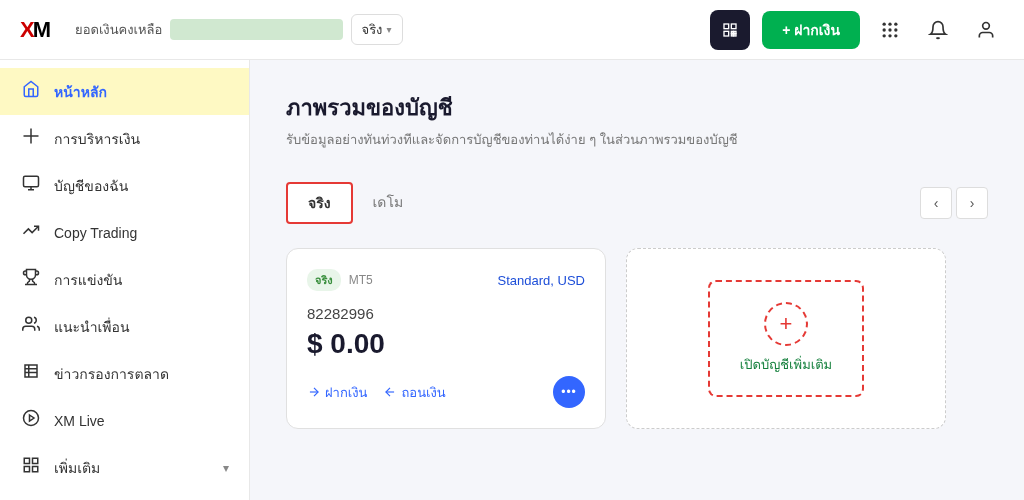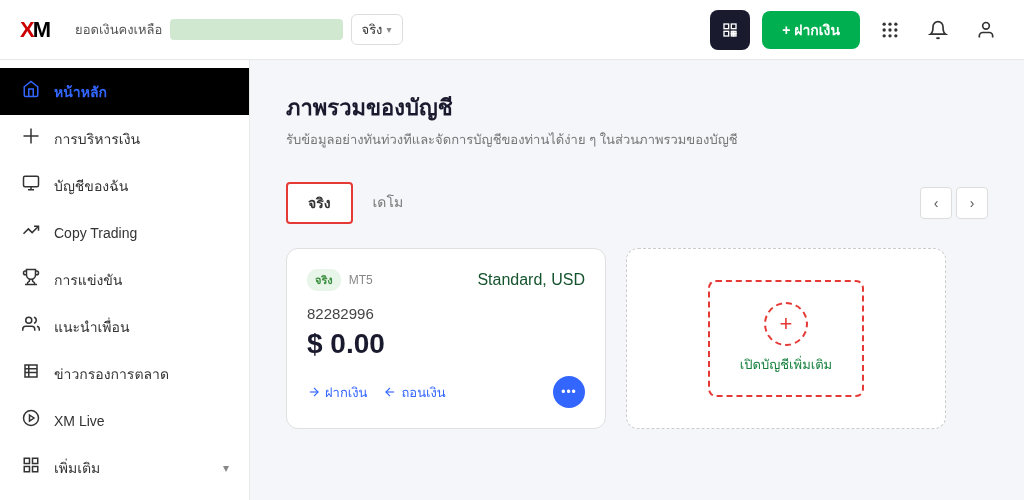--- a/index.html
+++ b/index.html
@@ -48,21 +48,21 @@
     
     .sidebar {
       width: 250px; background: #fff; border-right: 1px solid #e8e8e8;
       padding: 8px 0; flex-shrink: 0; overflow-y: auto;
     }
     .sidebar-item {
       display: flex; align-items: center; padding: 12px 20px;
       cursor: pointer; gap: 12px; border-radius: 0;
       transition: background 0.15s; color: #333; font-size: 14px;
     }
-    .sidebar-item.active { background: #000000; color: #3366ff; font-weight: 600; }
+    .sidebar-item.active { background: #fef9c3; color: #3366ff; font-weight: 600; }
     .sidebar-item.active .sidebar-icon { color: #3366ff; }
     .sidebar-icon { font-size: 18px; width: 22px; text-align: center; flex-shrink: 0; }
     .sidebar-item.more { color: #333; }
     .sidebar-item.more .chevron-icon { margin-left: auto; font-size: 12px; color: #888; }
 
     
     .main { flex: 1; padding: 30px 36px; overflow-y: auto; }
     .page-title { font-size: 22px; font-weight: 700; color: #1a1a2e; margin-bottom: 4px; }
     .page-subtitle { font-size: 13px; color: #777; margin-bottom: 32px; }
 
@@ -92,21 +92,21 @@
     .account-card {
       background: #fff; border-radius: 12px; border: 1px solid #e0e0e0;
       padding: 20px; width: 320px; flex-shrink: 0;
     }
     .card-header { display: flex; align-items: center; gap: 8px; margin-bottom: 14px; }
     .badge-live {
       background: #e8f5e9; color: #388e3c; font-size: 11px; font-weight: 600;
       padding: 2px 8px; border-radius: 10px;
     }
     .badge-mt { color: #888; font-size: 12px; }
-    .badge-standard { margin-left: auto; color: #14532d; font-size: 16px; }
+    .badge-standard { margin-left: auto; color: #1d4ed8; font-size: 13px; }
     .account-number { font-size: 15px; color: #444; margin-bottom: 6px; }
     .account-balance { font-size: 28px; font-weight: 700; color: #1a1a2e; margin-bottom: 16px; }
     .card-actions { display: flex; align-items: center; gap: 16px; }
     .action-link {
       display: flex; align-items: center; gap: 4px; color: #3366ff;
       font-size: 13px; cursor: pointer; text-decoration: none;
       border: none; background: none; font-family: inherit;
     }
     .action-link svg { width: 14px; height: 14px; }
     .more-btn {

